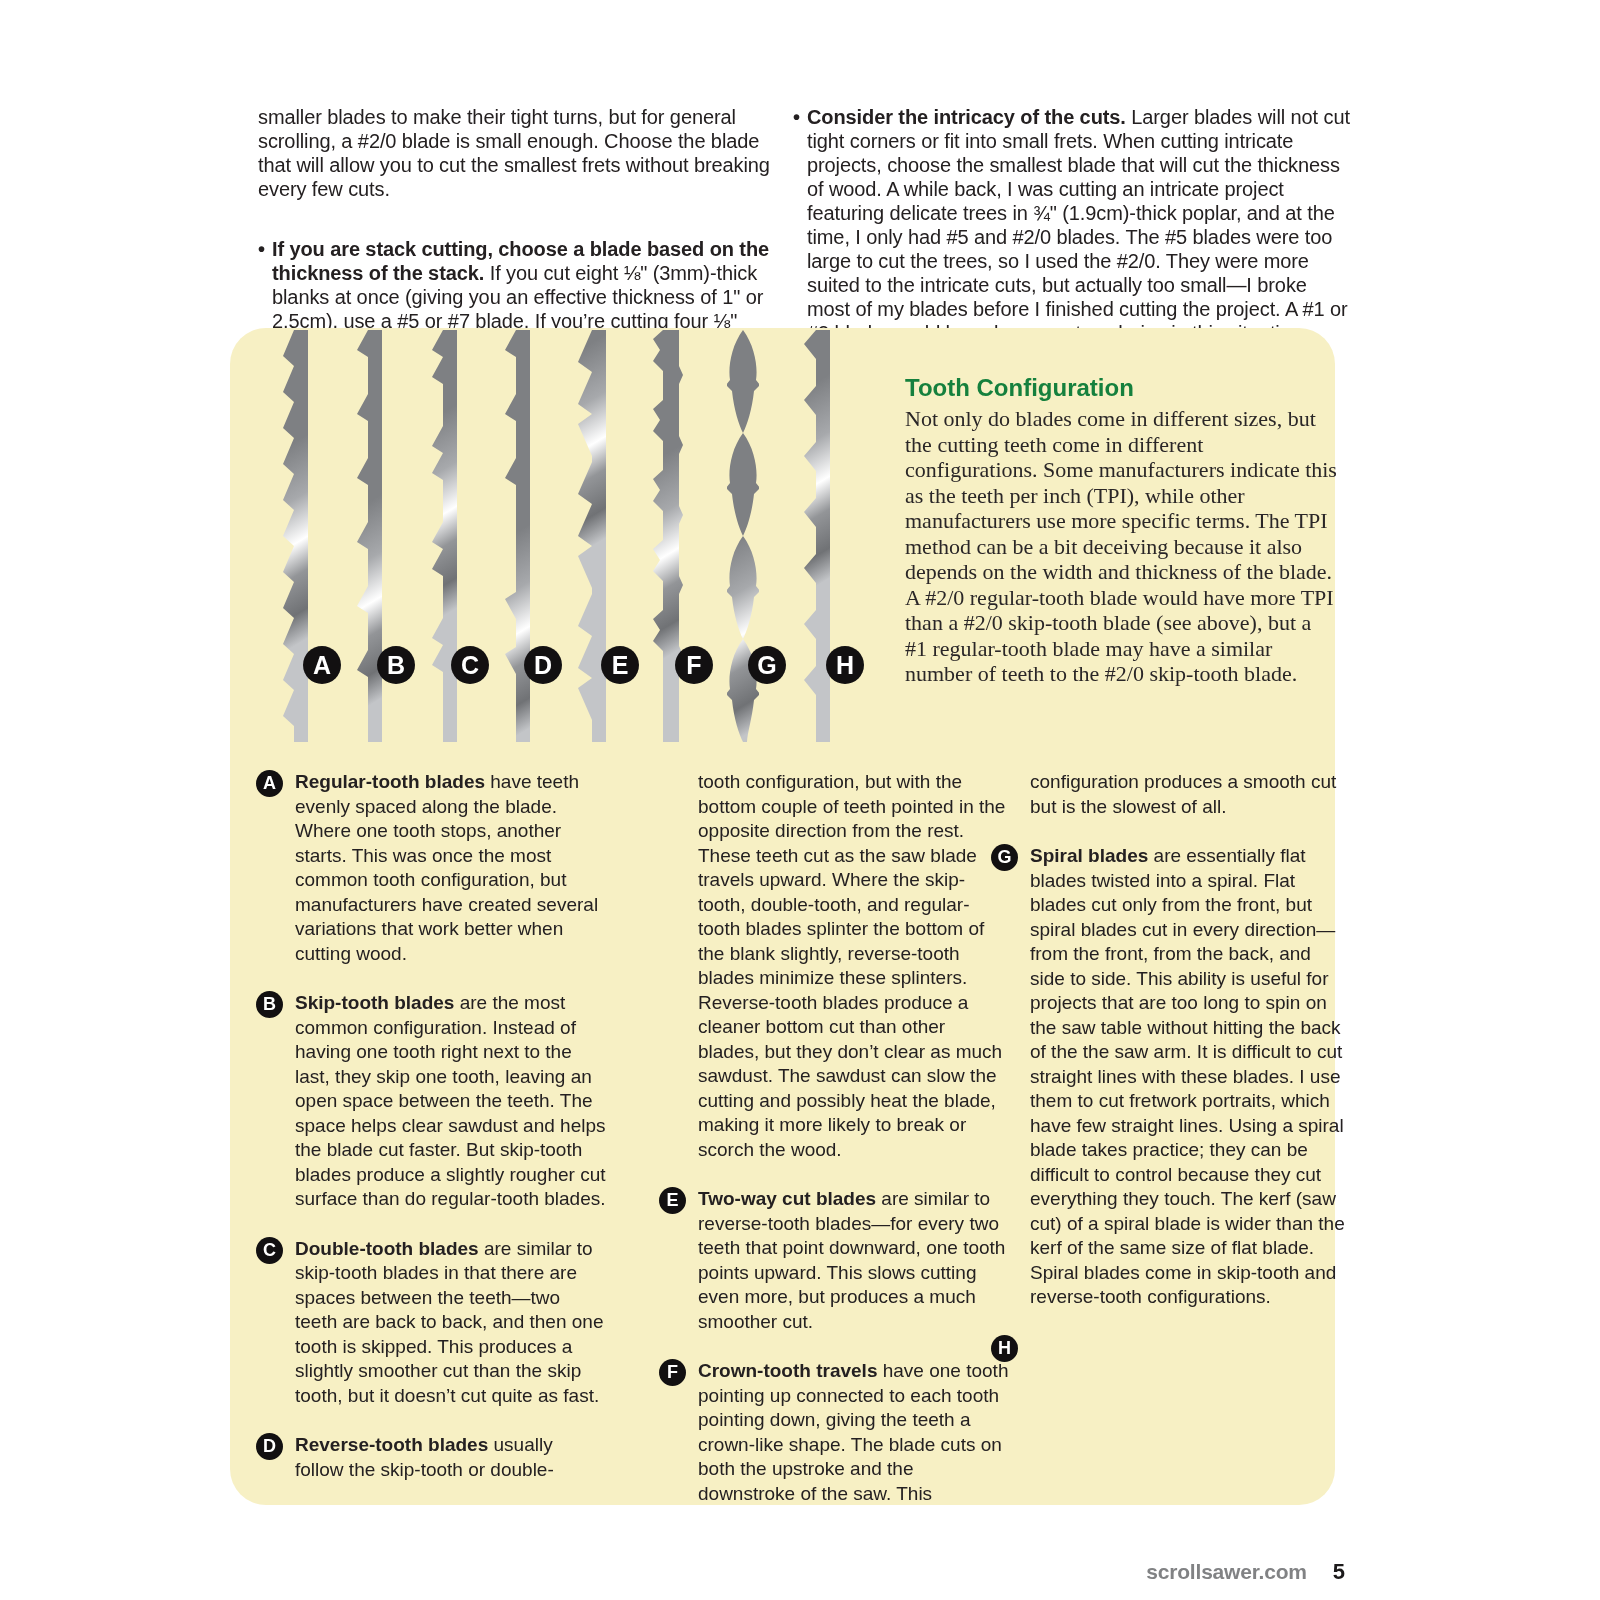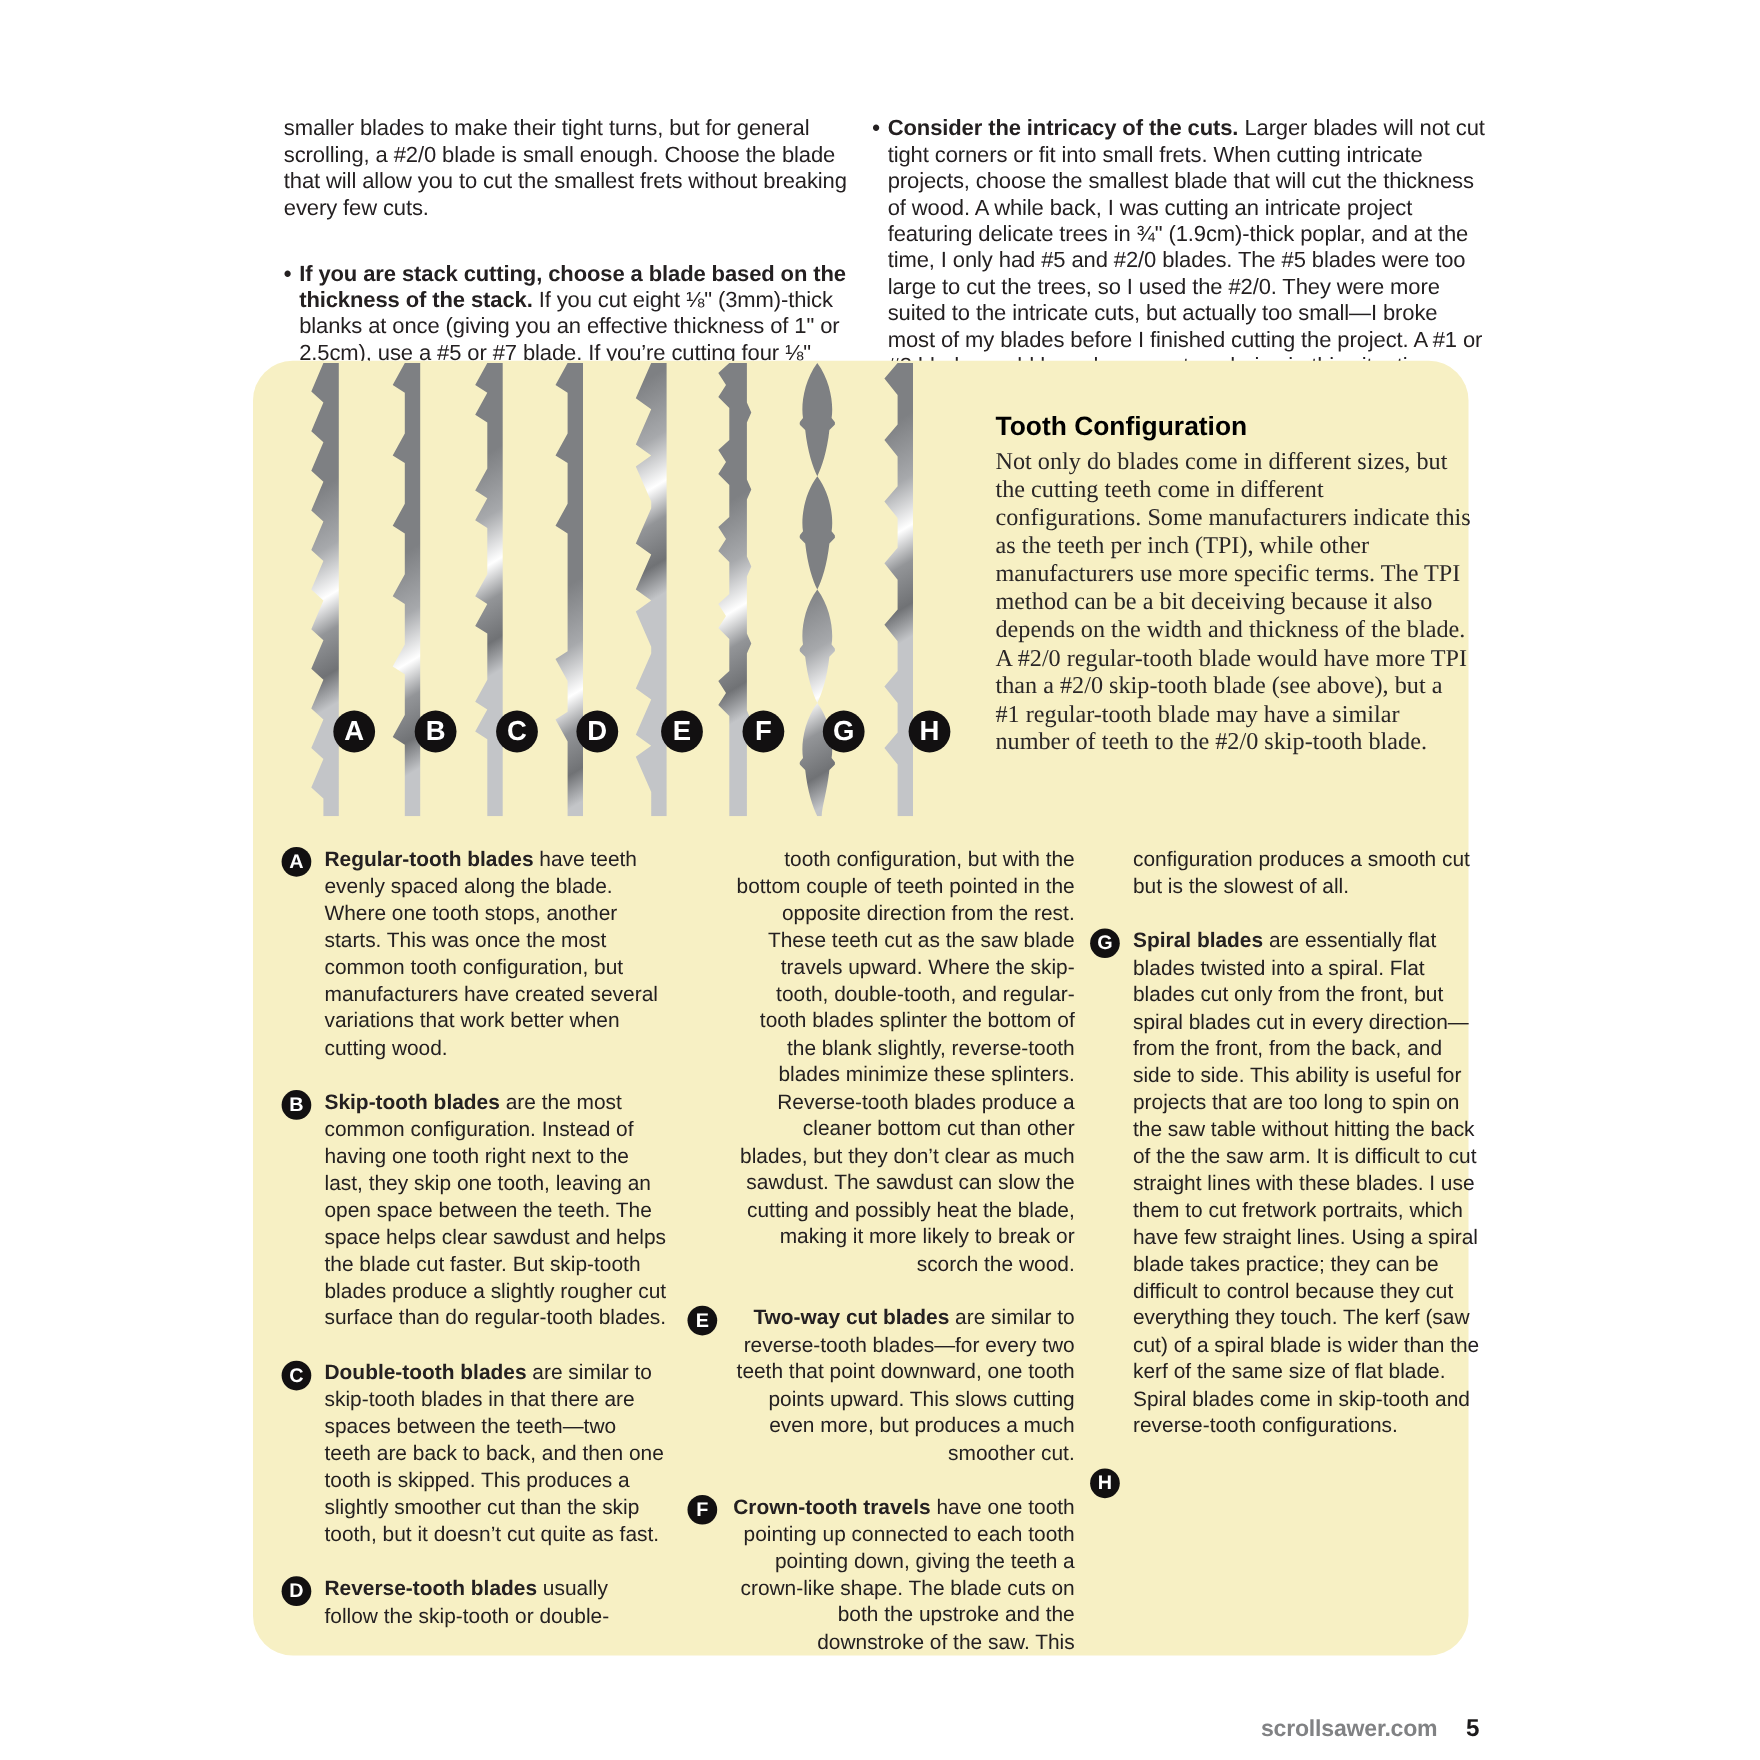--- a/index.html
+++ b/index.html
@@ -29,32 +29,32 @@
   #blade-figure svg{position:absolute;top:2px;}
   .fig-badge{
     position:absolute;width:38px;height:38px;border-radius:50%;
     background:#121011;color:#ffffff;font-weight:700;font-size:25px;
     display:flex;align-items:center;justify-content:center;top:318px;
   }
 
   
   #tooth-config{left:905px;top:374px;width:432px;}
   #tooth-config h2{
-    margin:0 0 4px 0;font-size:24px;line-height:28px;color:#000000;
+    margin:0 0 4px 0;font-size:24px;line-height:28px;color:#15803d;
     font-weight:700;font-family:"Liberation Sans",sans-serif;
   }
   #tooth-config p{
     margin:0;font-family:Liberation Serif, serif;
     font-size:22px;line-height:25.5px;color:#2a2627;
   }
 
   
   .desc-col{font-size:19px;line-height:24.5px;}
   #desc-col1{left:256px;top:770px;width:350px;}
-  #desc-col2{left:625px;top:770px;width:352px;text-align:right;}
+  #desc-col2{left:659px;top:770px;width:352px;}
   #desc-col3{left:991px;top:770px;width:360px;}
   .desc-section{display:flex;margin-bottom:25px;}
   .desc-badge-slot{flex:0 0 27px;margin-right:12px;}
   .desc-badge{
     width:27px;height:27px;border-radius:50%;background:#121011;color:#fff;
     font-weight:700;font-size:18px;display:flex;align-items:center;justify-content:center;
   }
   .desc-text{margin:0;flex:1;}
   .desc-text b{font-weight:700;}
 

